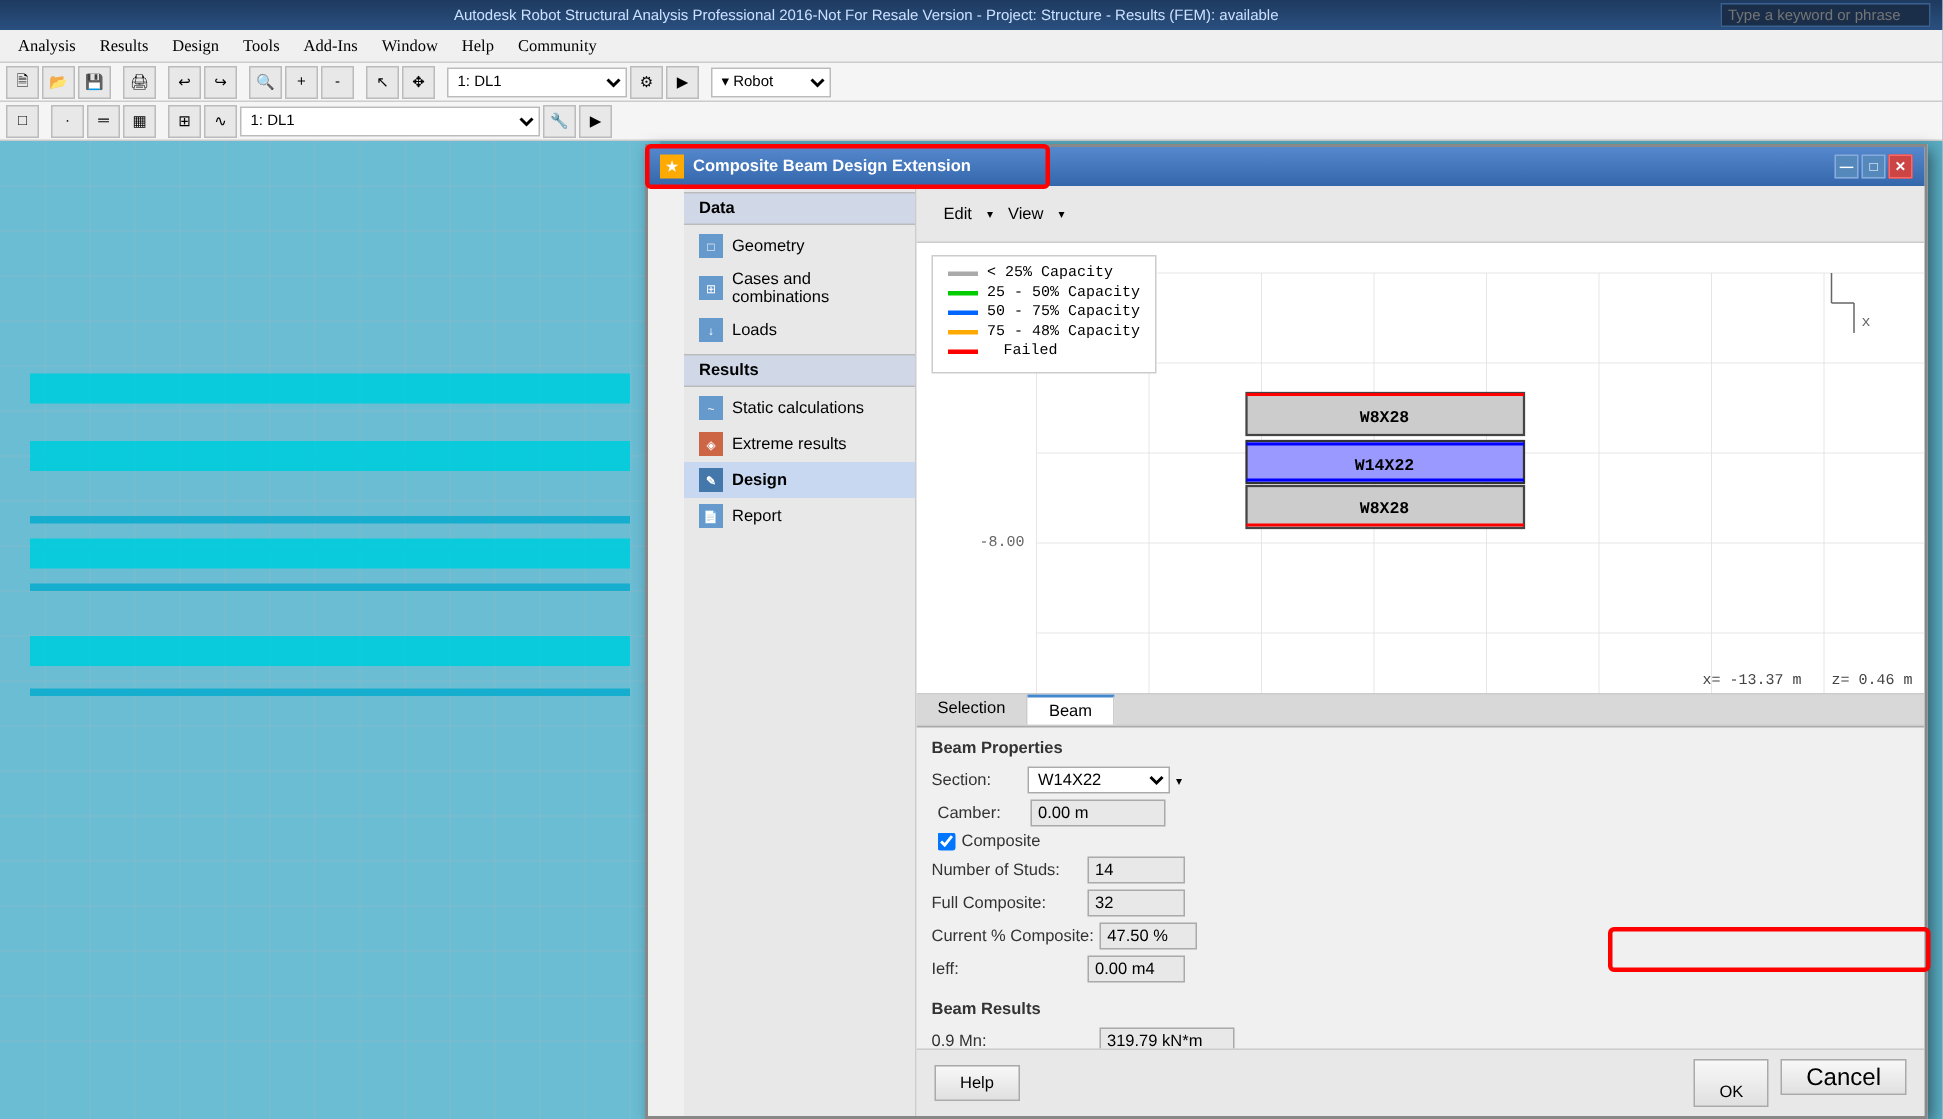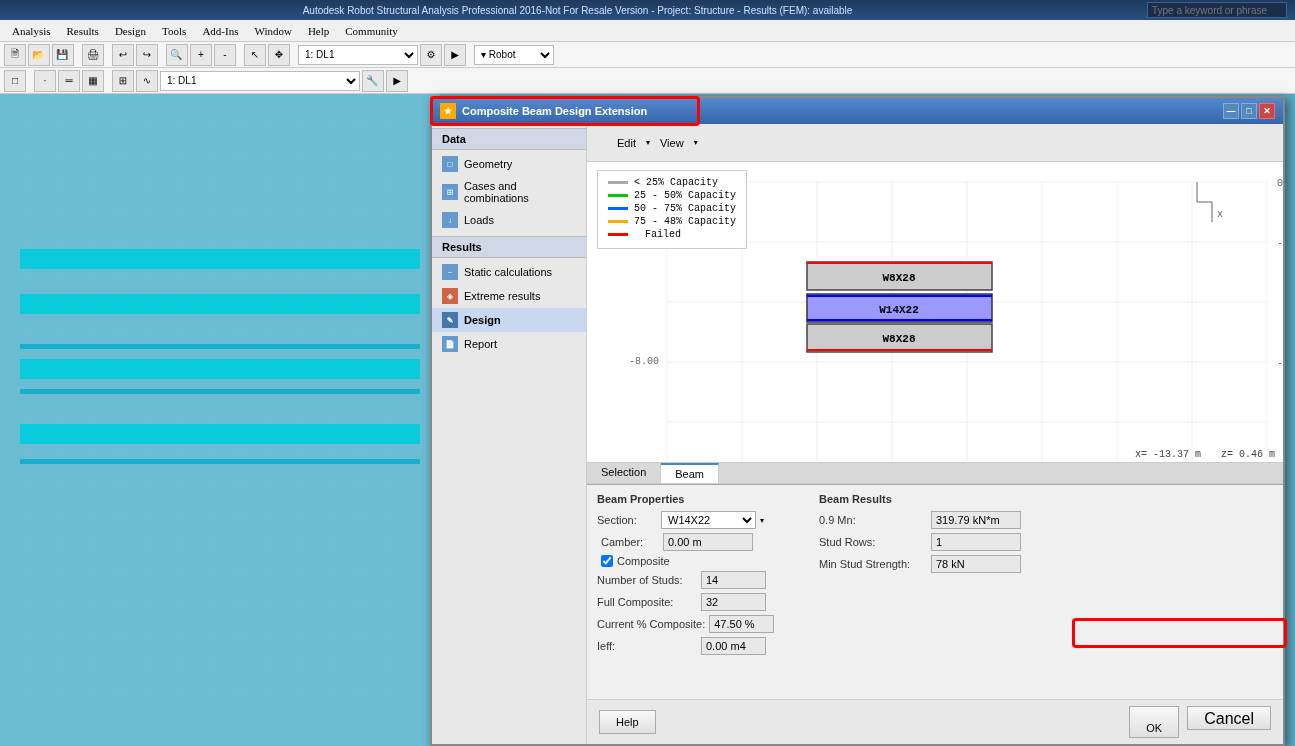--- a/index.html
+++ b/index.html
@@ -214,21 +214,21 @@
       background: #d8d8d8;
       border-bottom: 1px solid #ccc;
     }
 
     
     #bottom-panel {
       height: 215px;
       background: #f0f0f0;
       border-top: 2px solid #aaa;
       display: flex;
-      flex-direction: row;
+      flex-direction: column;
     }
 
     
     #bottom-actions {
       display: flex;
       align-items: center;
       justify-content: flex-end;
       padding: 6px 12px;
       gap: 8px;
       border-top: 1px solid #ccc;
@@ -371,21 +371,21 @@
     <div id="dialog-titlebar" style="background:linear-gradient(to bottom,#5588cc,#3366aa);height:26px;display:flex;align-items:center;padding:0 8px;color:white;font-size:11px;font-weight:bold;">
       <div style="width:16px;height:16px;background:#ffaa00;margin-right:6px;display:flex;align-items:center;justify-content:center;font-size:9px;color:white;">★</div>
       <span>Composite Beam Design Extension</span>
       <div style="margin-left:auto;display:flex;gap:2px;">
         <div style="width:16px;height:16px;background:#5588bb;border:1px solid #88aadd;display:flex;align-items:center;justify-content:center;cursor:pointer;font-size:9px;color:white;">—</div>
         <div style="width:16px;height:16px;background:#5588bb;border:1px solid #88aadd;display:flex;align-items:center;justify-content:center;cursor:pointer;font-size:9px;color:white;">□</div>
         <div style="width:16px;height:16px;background:#cc4444;border:1px solid #ff6666;display:flex;align-items:center;justify-content:center;cursor:pointer;font-size:9px;color:white;">✕</div>
       </div>
     </div>
 
-    <div id="dialog-content" style="display:flex;flex:1;overflow:hidden;">
+    <div id="dialog-content" style="display:flex;flex:1;overflow:hidden;margin-left:24px;">
 
       <div id="left-panel" style="width:155px;background:#e8e8e8;border-right:1px solid #ccc;padding:4px 0;overflow-y:auto;">
         <div style="background:#d0d8e8;padding:4px 10px;font-weight:bold;font-size:11px;border-top:1px solid #bbb;border-bottom:1px solid #bbb;margin-bottom:2px;">Data</div>
 
         <div class="panel-item" style="display:flex;align-items:center;padding:4px 10px;cursor:pointer;font-size:11px;gap:6px;">
           <div style="width:16px;height:16px;background:#6699cc;display:flex;align-items:center;justify-content:center;font-size:8px;color:white;flex-shrink:0;">□</div>
           <span>Geometry</span>
         </div>
         <div class="panel-item" style="display:flex;align-items:center;padding:4px 10px;cursor:pointer;font-size:11px;gap:6px;">
           <div style="width:16px;height:16px;background:#6699cc;display:flex;align-items:center;justify-content:center;font-size:8px;color:white;flex-shrink:0;">⊞</div>
@@ -411,21 +411,21 @@
           <span>Design</span>
         </div>
         <div class="panel-item" style="display:flex;align-items:center;padding:4px 10px;cursor:pointer;font-size:11px;gap:6px;">
           <div style="width:16px;height:16px;background:#6699cc;display:flex;align-items:center;justify-content:center;font-size:8px;color:white;flex-shrink:0;">📄</div>
           <span>Report</span>
         </div>
       </div>
 
       <div id="right-area" style="flex:1;display:flex;flex-direction:column;overflow:hidden;">
 
-        <div id="chart-toolbar" style="background:#e8e8e8;height:42px;display:flex;align-items:center;padding:0 24px;gap:4px;border-bottom:1px solid #ccc;">
+        <div id="chart-toolbar" style="background:#e8e8e8;height:42px;display:flex;align-items:center;padding:0 12px;gap:4px;border-bottom:1px solid #ccc;">
           <span style="font-size:11px;padding:2px 6px;cursor:pointer;">Edit</span>
           <span style="font-size:8px;">▾</span>
           <span style="font-size:11px;padding:2px 6px;cursor:pointer;">View</span>
           <span style="font-size:8px;">▾</span>
         </div>
 
         <div id="chart-area" style="flex:1;position:relative;background:white;overflow:hidden;min-height:300px;font-family:Liberation Mono, monospace;">
 
           <div id="legend" style="position:absolute;top:8px;left:10px;background:white;border:1px solid #ccc;padding:6px 10px;font-size:10px;z-index:5;">
             <div class="legend-item" style="display:flex;align-items:center;gap:6px;margin-bottom:2px;">

